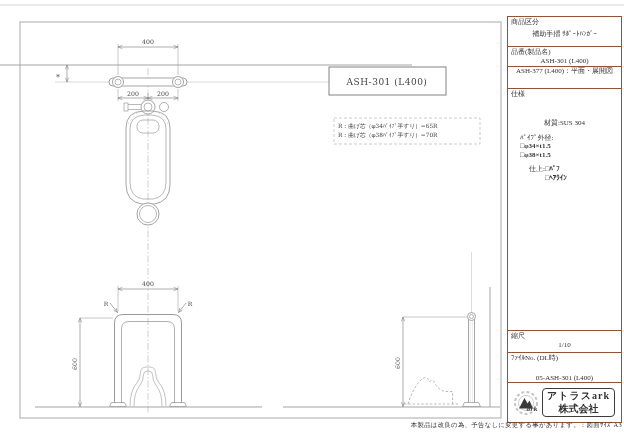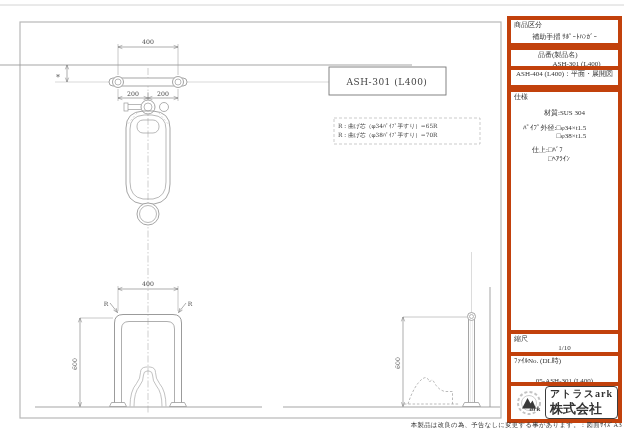--- a/index.html
+++ b/index.html
@@ -3,35 +3,35 @@
 <meta charset="utf-8">
 <style>
   * { margin:0; padding:0; box-sizing:border-box; }
   html,body { width:624px; height:442px; background:#fff; }
   body { font-family:"Liberation Serif","DejaVu Serif",serif; color:#333; }
   .page { position:relative; width:624px; height:442px; background:#fff; overflow:hidden; }
   svg.canvas { position:absolute; left:0; top:0; }
   svg text { fill:#444; font-family:"DejaVu Serif","Liberation Serif",serif; }
 
   
-  .sec { position:absolute; left:507px; width:115px; border:4px solid #c2410c;
+  .sec { position:absolute; left:507px; width:115px; border:1px solid #c2410c;
          background:#fff; font-size:7px; color:#333; line-height:1.25; }
   .sec .lbl { padding:1px 0 0 3px; }
   .sec .val { text-align:center; }
-  .spec-material { text-align:center; margin-top:7px; }
+  .spec-material { text-align:center; margin-top:20px; }
   .spec-row { display:flex; margin-top:6px; }
-  .spec-row.pipe { margin-left:12px; }
+  .spec-row.pipe { margin-left:12px;flex-direction:column; }
   .spec-row.finish { margin-left:21px; margin-top:5px; }
-  .spec-col span { display:block; }
+  .spec-col span { display:block;font-weight:bold; }
   .logo-sec { display:flex; align-items:center; }
   .logo-gear { margin-left:3px; flex:0 0 auto; }
   .logo-box { border:1.5px solid #3c3c3c; border-radius:4px; padding:1px 4px 1px 4px;
               margin-left:1px; background:#fff; }
   .logo-name { font-weight:bold; font-size:10px; letter-spacing:1px; white-space:nowrap; }
-  .logo-suffix { font-weight:bold; font-size:13px; text-align:left; }
+  .logo-suffix { font-weight:bold; font-size:10px; text-align:center; }
   .footer-note { position:absolute; top:421px; left:0; width:622px; text-align:right;
                  font-size:6.4px; color:#333; letter-spacing:.3px; }
 </style>
 </head>
 <body>
 
 <div class="page">
 
   <svg class="canvas" width="624" height="442" viewBox="0 0 624 442">
     <defs>
@@ -161,26 +161,26 @@
         <line x1="403" y1="317" x2="403" y2="406.5" stroke="#777" stroke-width="0.6" marker-start="url(#arr)" marker-end="url(#arr)"></line>
         <text x="400" y="363" font-size="6.2" text-anchor="middle" transform="rotate(-90 400 363)">600</text>
       </g>
     </g>
   </svg>
 
   <div class="sec" style="top:16px;height:31px;">
     <div class="lbl">商品区分</div>
     <div class="val" style="margin-top:3px;">補助手摺 ｻﾎﾟｰﾄﾊﾝｶﾞｰ</div>
   </div>
-  <div class="sec" style="top:46px;height:38px;padding-left:24px;">
+  <div class="sec" style="top:46px;height:38px;">
     <div class="lbl">品番(製品名)</div>
     <div class="val">ASH-301 (L400)</div>
   </div>
   <div class="sec" style="top:66px;height:23px;">
-    <div class="val">ASH-404 (L400)：平面・展開図</div>
+    <div class="val">ASH-377 (L400)：平面・展開図</div>
   </div>
   <div class="sec" style="top:88px;height:280px;">
     <div class="lbl">仕様</div>
     <div class="spec-material">材質:SUS 304</div>
     <div class="spec-row pipe">
       <span>ﾊﾟｲﾌﾟ外径:</span>
       <span class="spec-col">
         <span>□φ34×t1.5</span>
         <span>□φ38×t1.5</span>
       </span>

